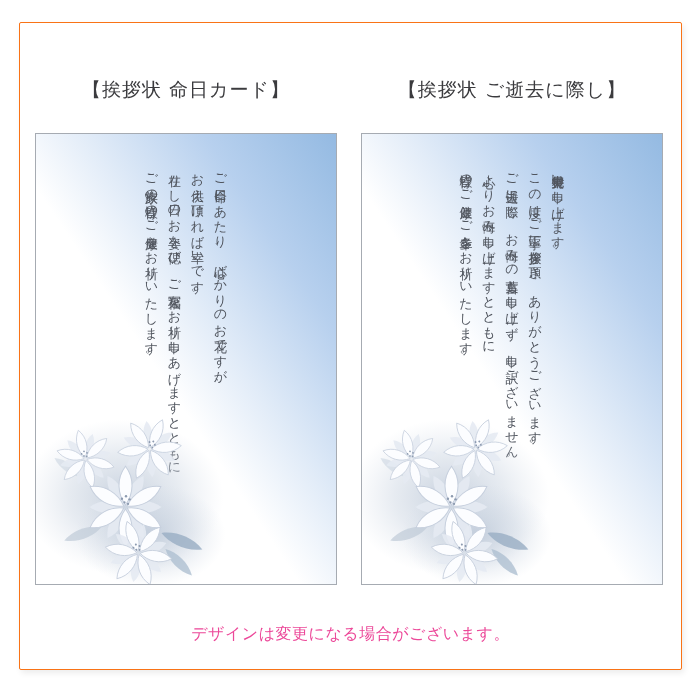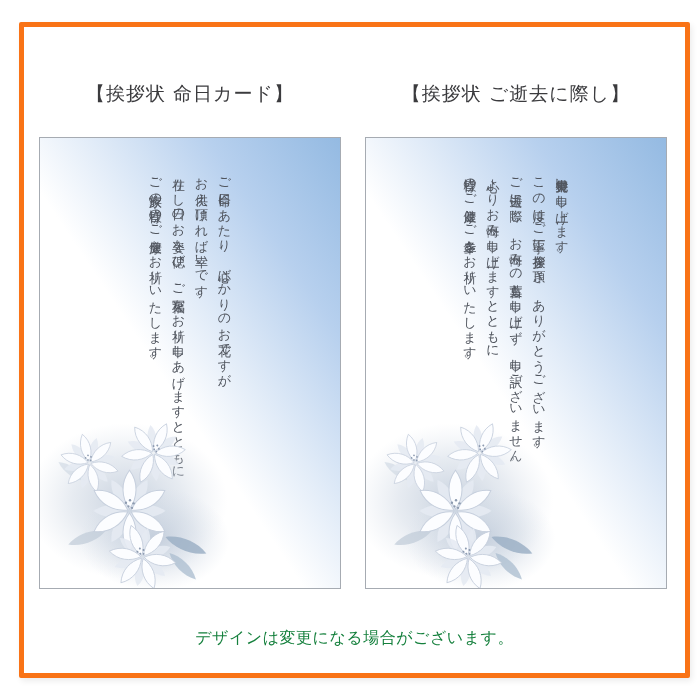--- a/index.html
+++ b/index.html
@@ -6,21 +6,21 @@
     margin: 0; padding: 0;
     width: 700px; height: 700px;
     background: #ffffff;
     overflow: hidden;
     font-family: "Liberation Sans", "DejaVu Sans", sans-serif;
   }
   .frame {
     position: absolute;
     left: 19px; top: 22px;
     width: 661px; height: 646px;
-    border: 5px solid #f97316;
+    border: 1px solid #f97316;
     border-radius: 2px;
     background: #ffffff;
     box-shadow: 2px 3px 6px rgba(0,0,0,0.08);
   }
   .title {
     position: absolute;
     top: 54px;
     width: 302px;
     text-align: center;
     font-family: "DejaVu Serif", "Liberation Serif", serif;
@@ -66,21 +66,21 @@
     width: 205px; height: 175px;
     overflow: visible;
   }
   .caption {
     position: absolute;
     left: 0; right: 0;
     top: 601px;
     text-align: center;
     font-family: "Liberation Sans", "DejaVu Sans", sans-serif;
     font-size: 16px;
-    color: #15803d;
+    color: #ec4899;
     letter-spacing: 0.5px;
   }
   .svg-defs {
     position: absolute;
     width: 0; height: 0;
   }
 </style>
 </head>
 <body>
 

